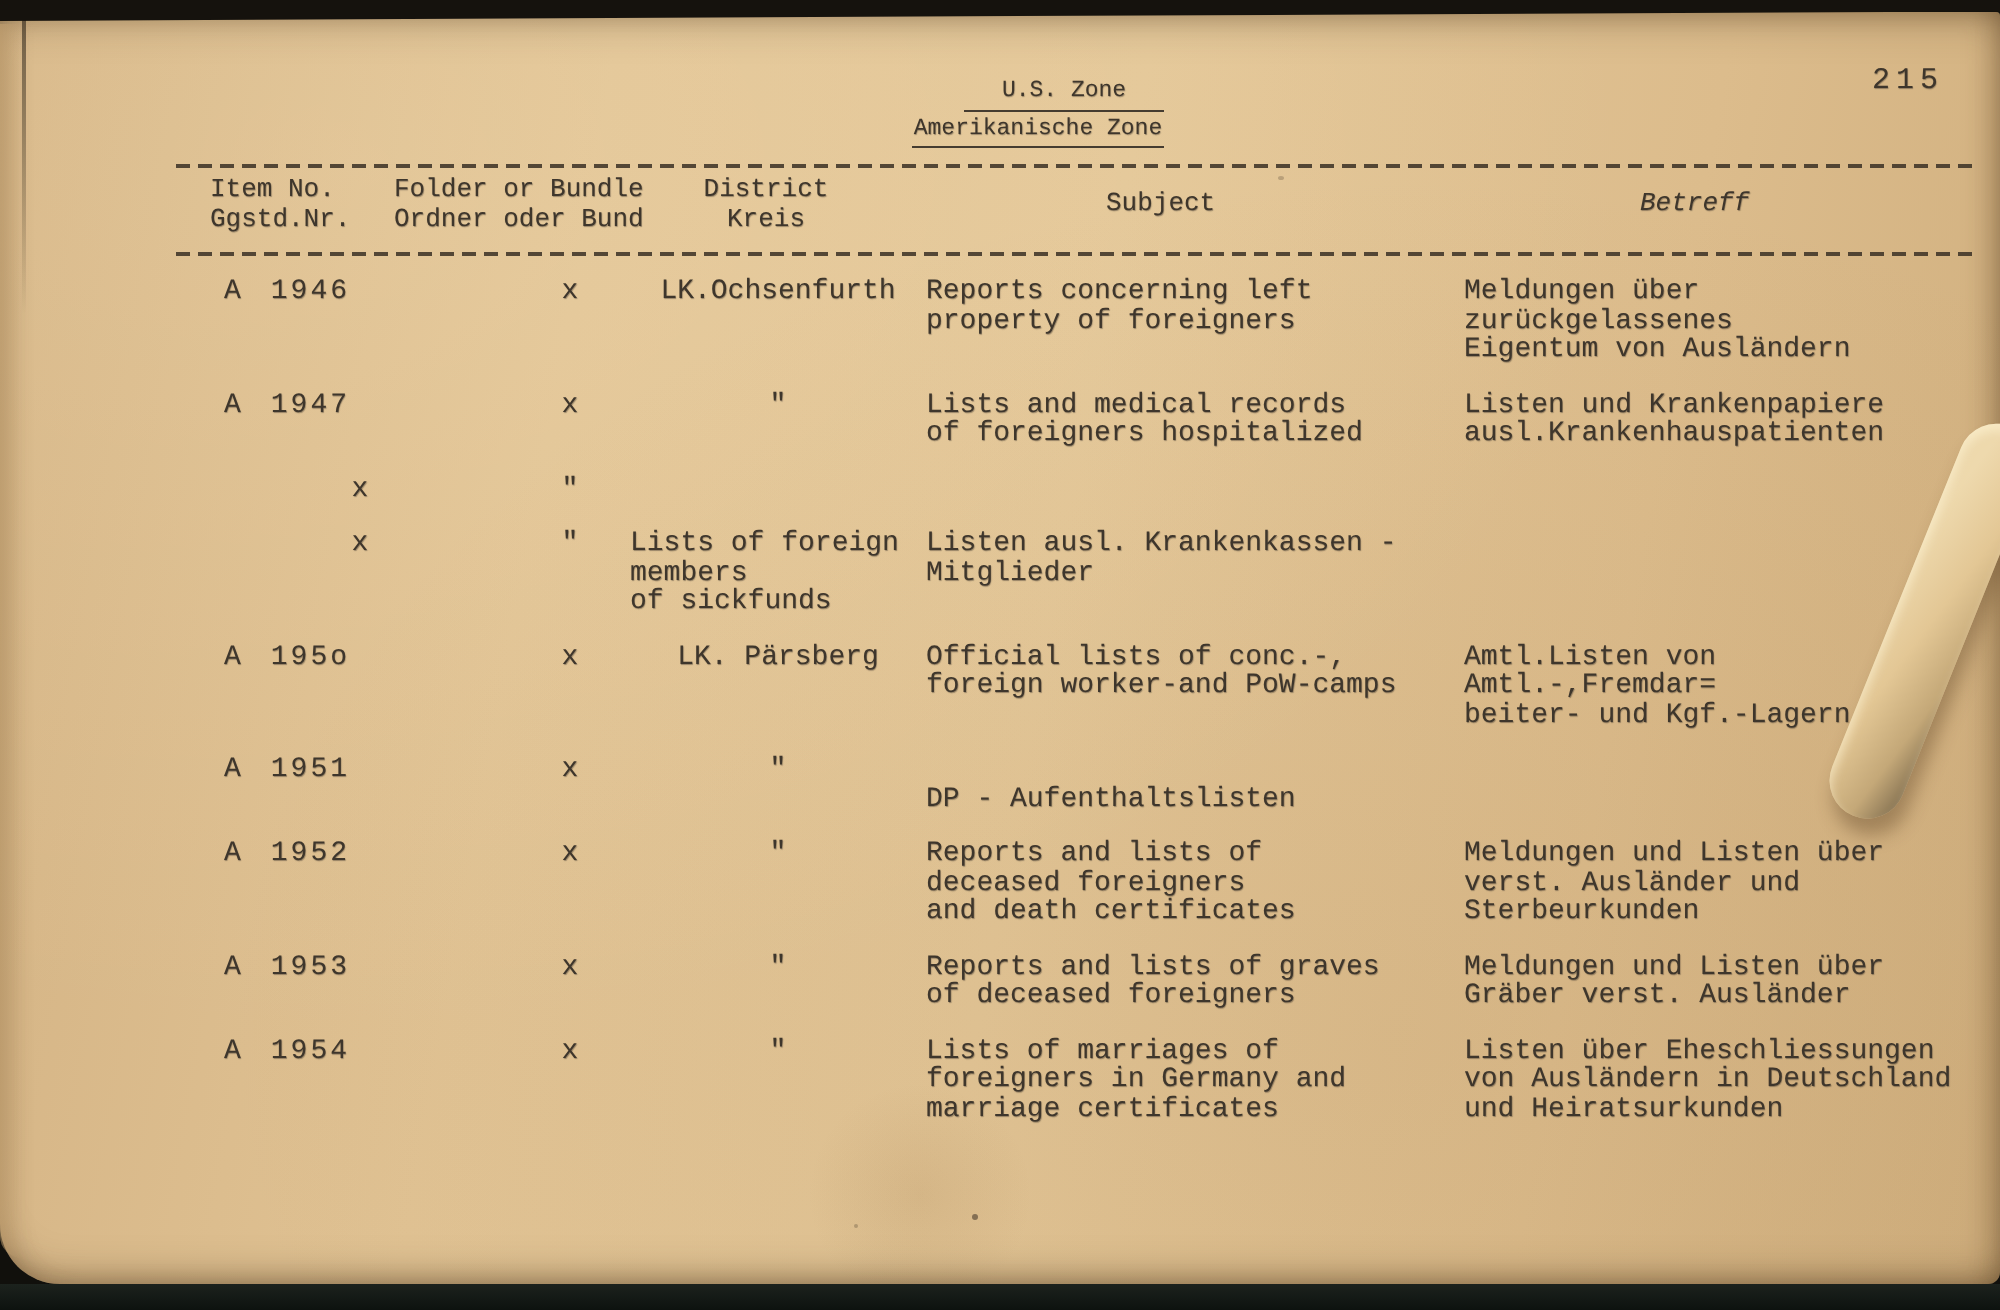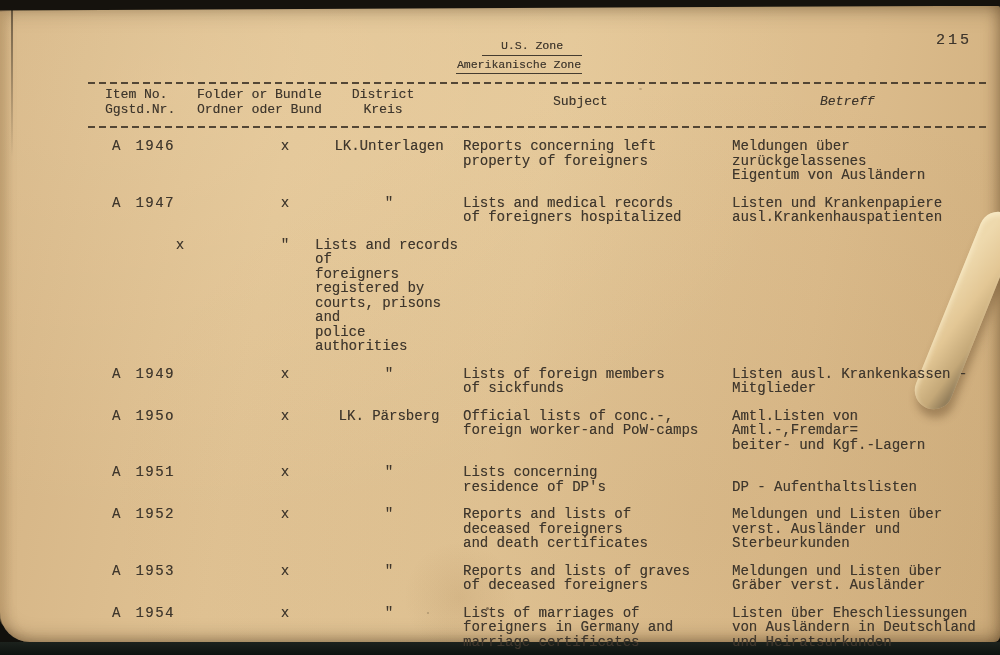--- a/index.html
+++ b/index.html
@@ -120,48 +120,43 @@
 Ordner oder Bund</div>
 <div class="hdr district ink">District
 Kreis</div>
 <div class="hdr subject ink">Subject</div>
 <div class="hdr betreff ink">Betreff</div>
 
 <div class="tbody ink">
   <div class="row">
     <div class="c-item"><span>A</span><span class="no">1946</span></div>
     <div class="c-folder">x</div>
-    <div class="c-district">LK.Unterlagen</div>
+    <div class="c-district">LK.Ochsenfurth</div>
     <div class="c-subject">Reports concerning left
 property of foreigners</div>
     <div class="c-betreff">Meldungen über zurückgelassenes
 Eigentum von Ausländern</div>
   </div>
 
   <div class="row">
     <div class="c-item"><span>A</span><span class="no">1947</span></div>
     <div class="c-folder">x</div>
     <div class="c-district">"</div>
     <div class="c-subject">Lists and medical records
 of foreigners hospitalized</div>
     <div class="c-betreff">Listen und Krankenpapiere
 ausl.Krankenhauspatienten</div>
   </div>
 
   <div class="row">
     <div class="c-folder">x</div>
     <div class="c-district">"</div>
-    <div class="c-subject">Lists and records of
-foreigners registered by
-courts, prisons and
-police authorities</div>
-  </div>
-
-  <div class="row">
-    <div class="c-item"><span>A</span><span class="no">1949</span></div>
+  </div>
+
+  <div class="row">
     <div class="c-folder">x</div>
     <div class="c-district">"</div>
     <div class="c-subject">Lists of foreign members
 of sickfunds</div>
     <div class="c-betreff">Listen ausl. Krankenkassen -
 Mitglieder</div>
   </div>
 
   <div class="row">
     <div class="c-item"><span>A</span><span class="no">195o</span></div>
@@ -170,22 +165,20 @@
     <div class="c-subject">Official lists of conc.-,
 foreign worker-and PoW-camps</div>
     <div class="c-betreff">Amtl.Listen von Amtl.-,Fremdar=
 beiter- und Kgf.-Lagern</div>
   </div>
 
   <div class="row">
     <div class="c-item"><span>A</span><span class="no">1951</span></div>
     <div class="c-folder">x</div>
     <div class="c-district">"</div>
-    <div class="c-subject">Lists concerning
-residence of DP's</div>
     <div class="c-betreff">
 DP - Aufenthaltslisten</div>
   </div>
 
   <div class="row">
     <div class="c-item"><span>A</span><span class="no">1952</span></div>
     <div class="c-folder">x</div>
     <div class="c-district">"</div>
     <div class="c-subject">Reports and lists of
 deceased foreigners

